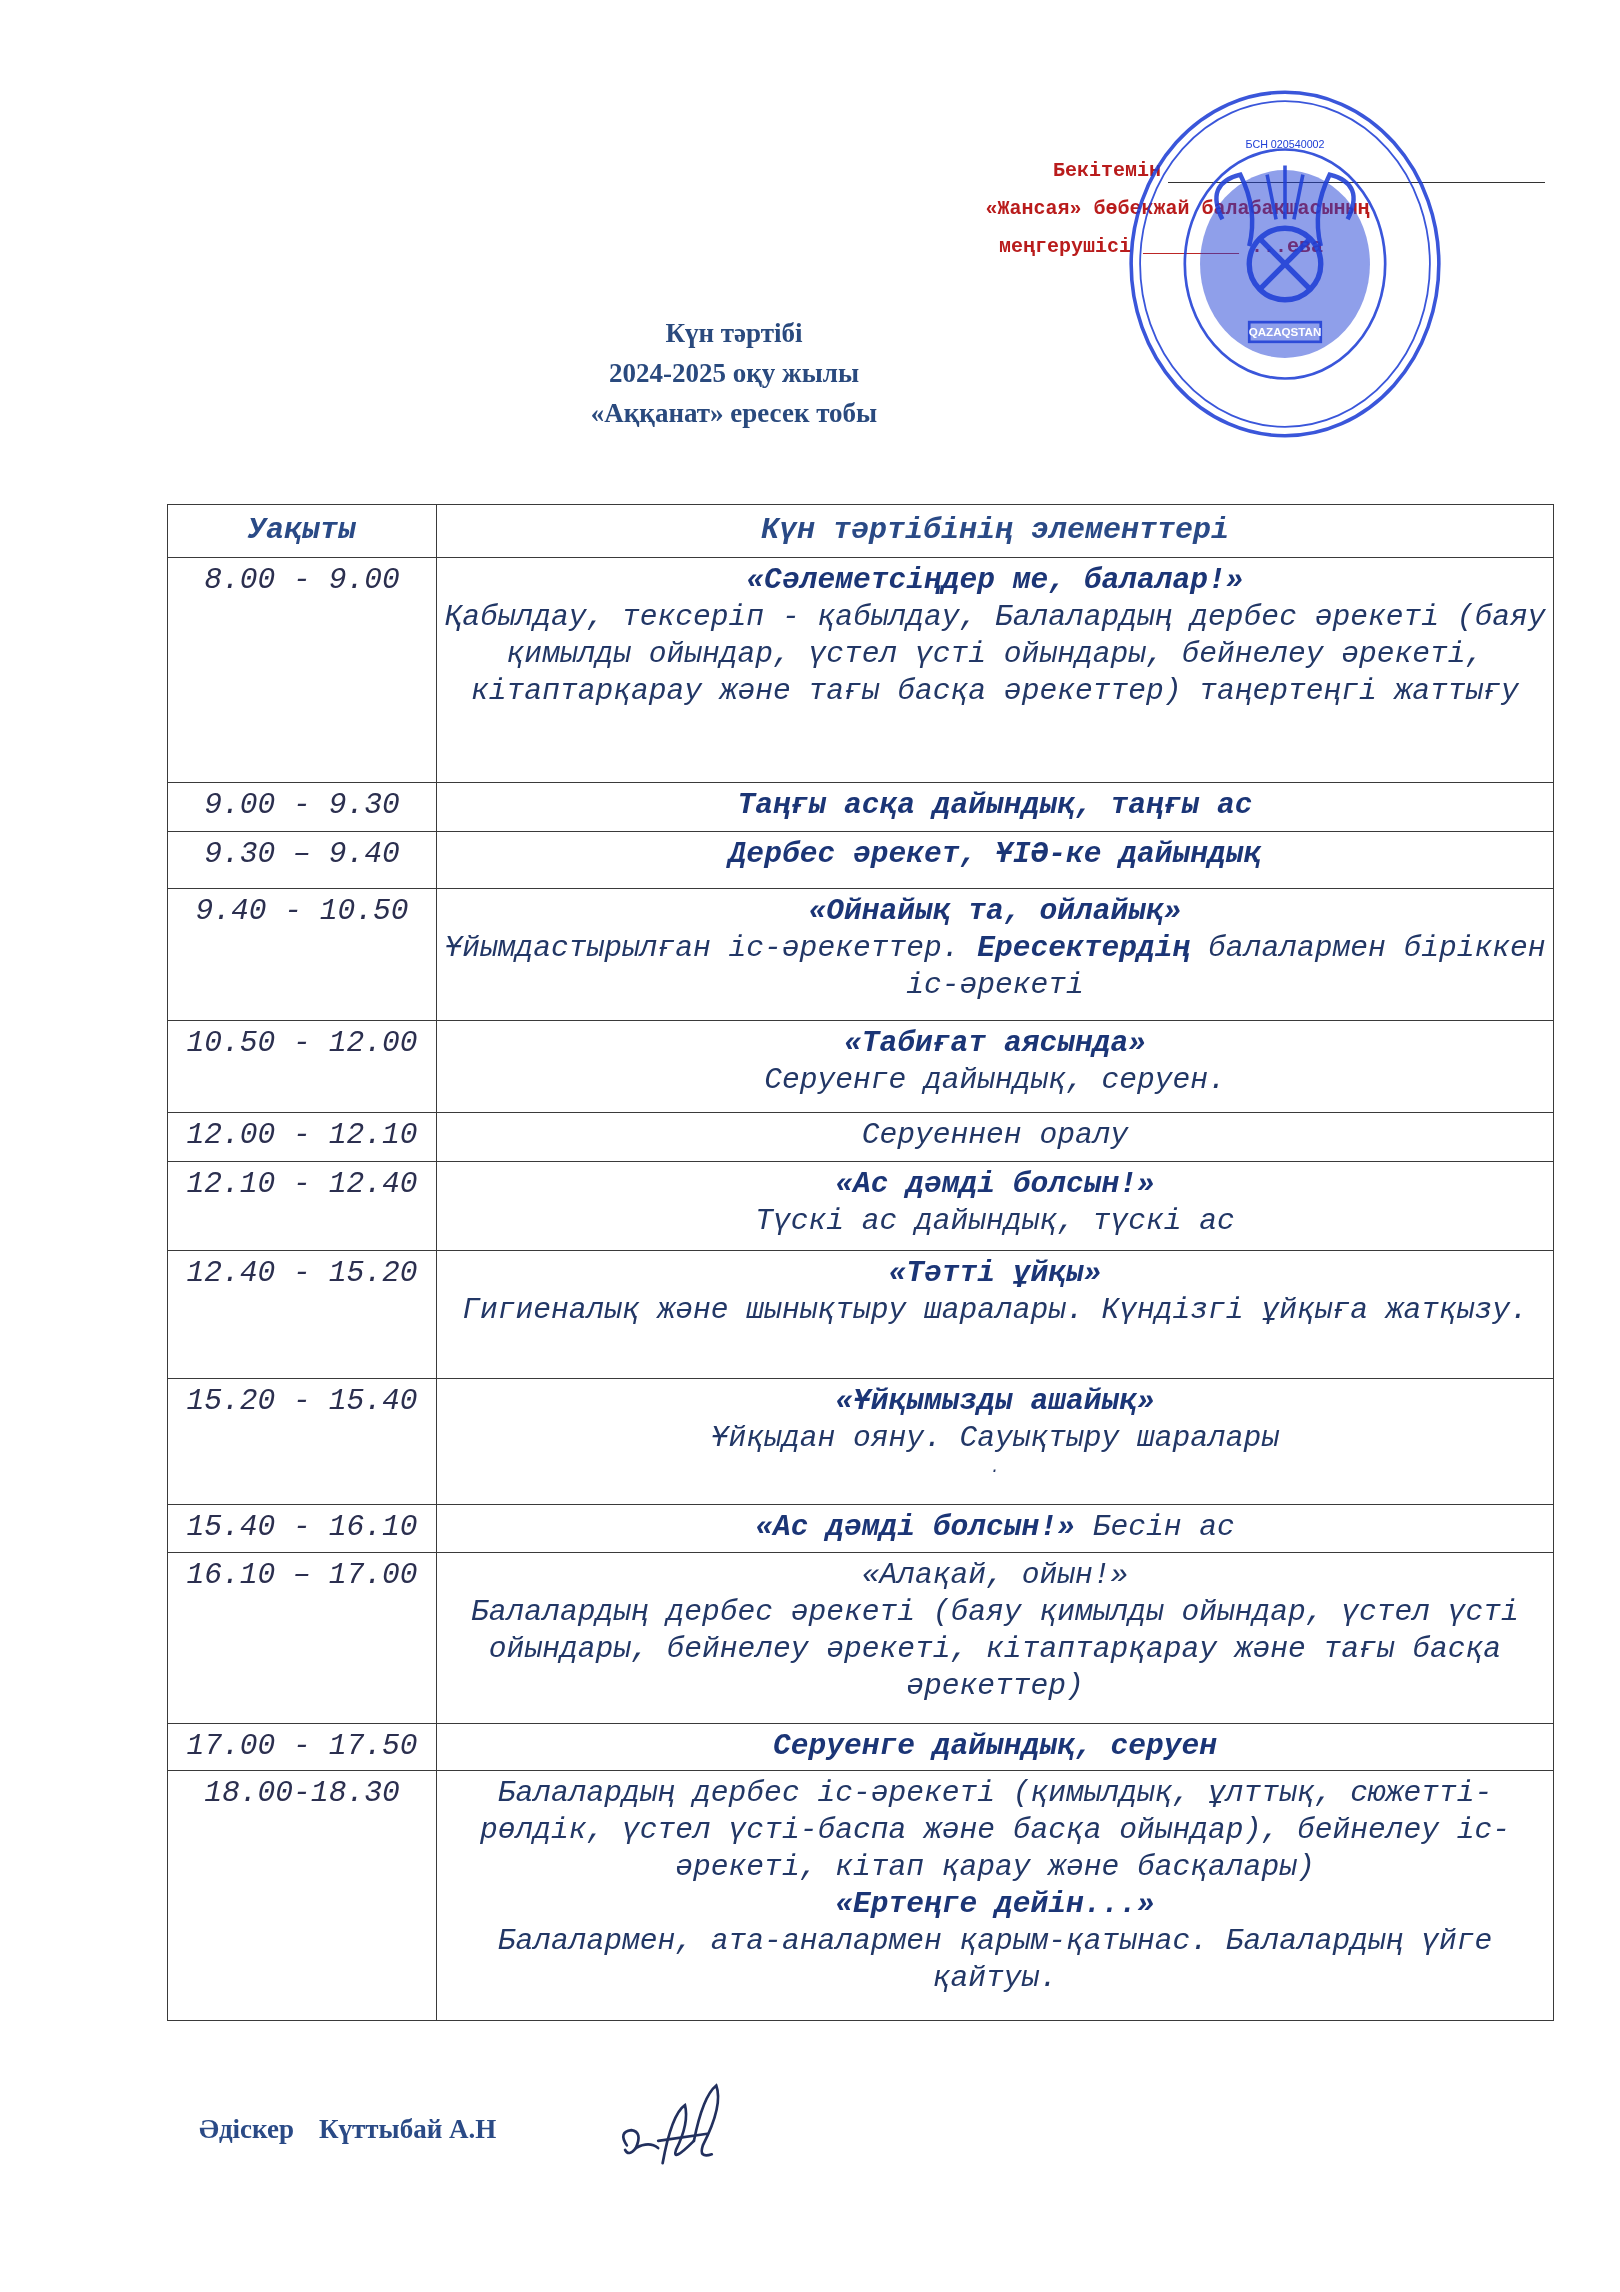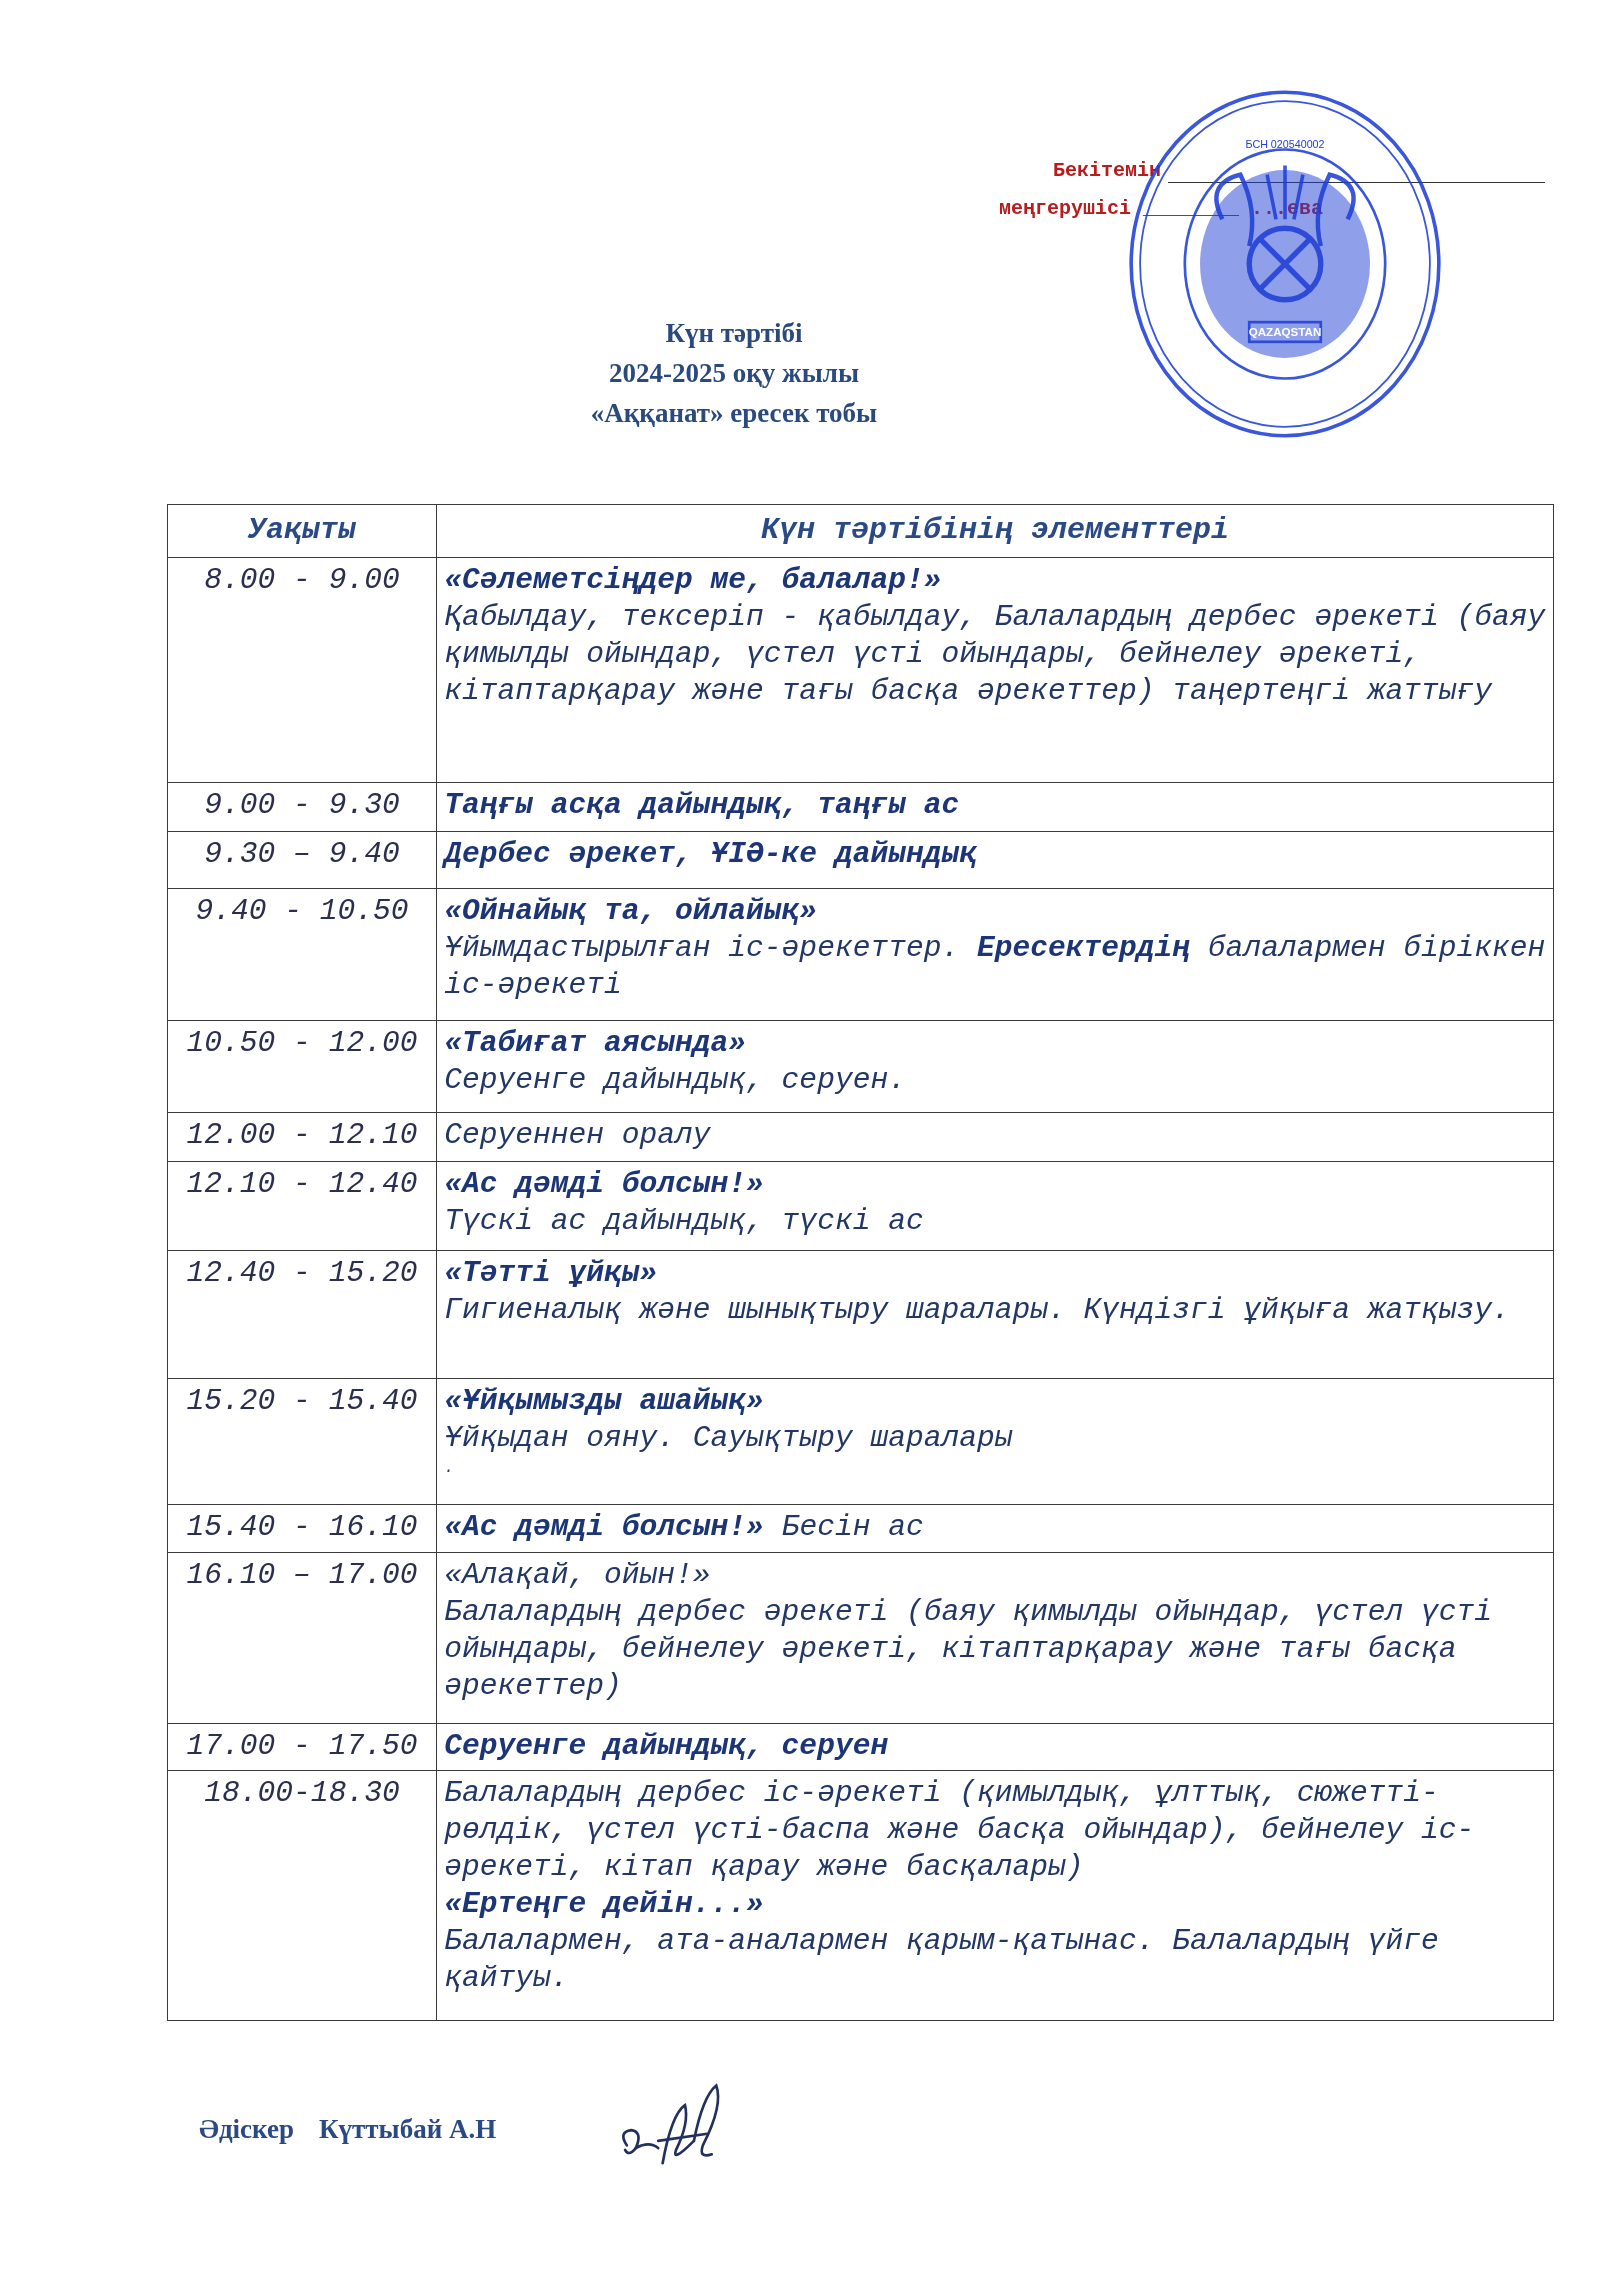--- a/index.html
+++ b/index.html
@@ -31,21 +31,21 @@
     border-collapse: collapse; font-style: italic; font-size: 29.6px; line-height: 37px;
   }
   table.schedule td, table.schedule th {
     border: 1.8px solid #3a3a3a; vertical-align: top; padding: 3.6px 7.2px 5.4px 7.2px; font-family: Liberation Mono, monospace;
   }
   table.schedule th {
     font-weight: bold; color: #2a4a86; font-size: 30px; padding: 7.2px; height: 38px;
   }
   col.c-time { width: 269px; }
   td.time { text-align: center; color: #2b2f4f; font-size: 29.6px; }
-  td.content { text-align: left; color: #223766; margin-top: 40px; }
+  td.content { text-align: center; color: #223766; margin-top: 40px; }
   .bold { font-weight: bold; color: #1b3576; }
   tr.r1 td { height: 215px; }
   tr.r2 td { height: 39px; }
   tr.r3 td { height: 47px; }
   tr.r4 td { height: 122px; }
   tr.r5 td { height: 82px; }
   tr.r6 td { height: 39px; }
   tr.r7 td { height: 79px; }
   tr.r8 td { height: 118px; }
   tr.r9 td { height: 116px; }
@@ -63,20 +63,21 @@
   .signature { position: absolute; left: 609px; top: 2078px; width: 143px; height: 99px; }
 </style>
 </head>
 <body>
 
 <div class="approval">
   <div class="line1">
     <span>Бекітемін</span>
     <span class="rule"></span>
   </div>
+  <div class="line2">«Жансая» бөбекжай балабақшасының</div>
   <div class="line3">меңгерушісі ________ ...ева</div>
 </div>
 
 <svg class="stamp" viewBox="0 0 360 400">
   <g fill="none" stroke="#1f3fd6" opacity="0.88">
     <ellipse cx="180" cy="200" rx="172" ry="192" stroke-width="4"></ellipse>
     <ellipse cx="180" cy="200" rx="162" ry="182" stroke-width="2"></ellipse>
     <ellipse cx="180" cy="200" rx="112" ry="128" stroke-width="3"></ellipse>
     <circle cx="180" cy="200" r="40" stroke-width="6"></circle>
     <line x1="152" y1="172" x2="208" y2="228" stroke-width="6"></line>

